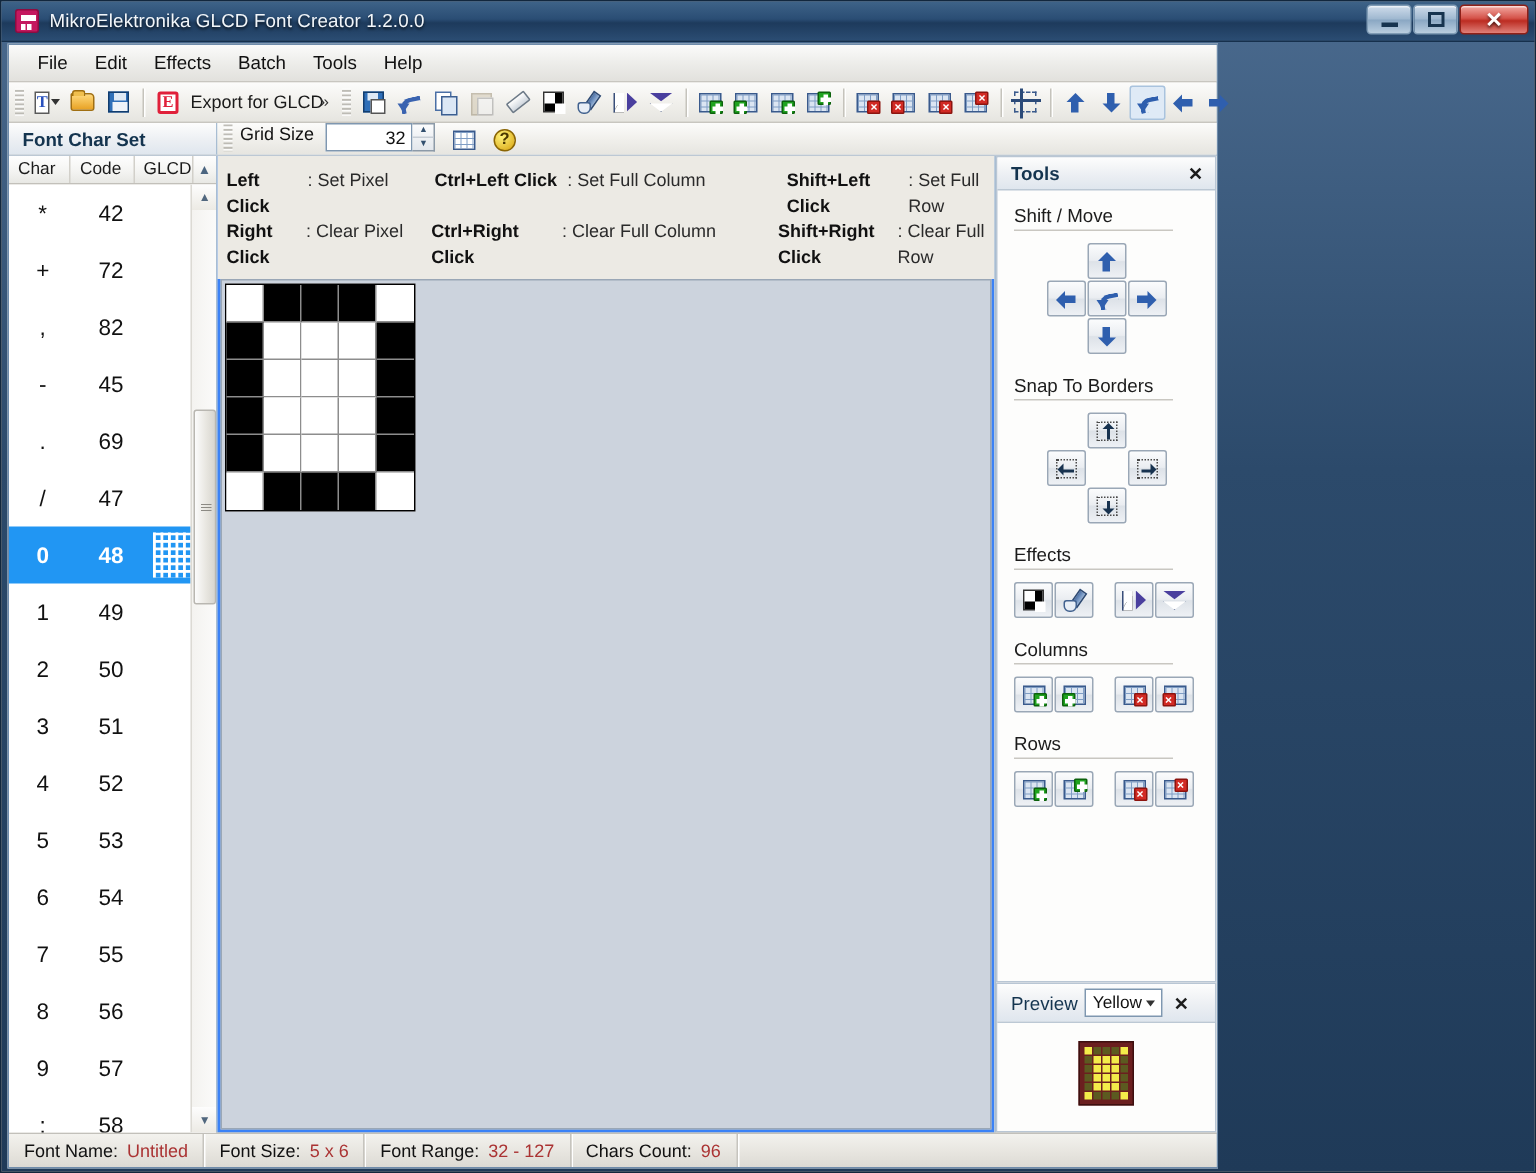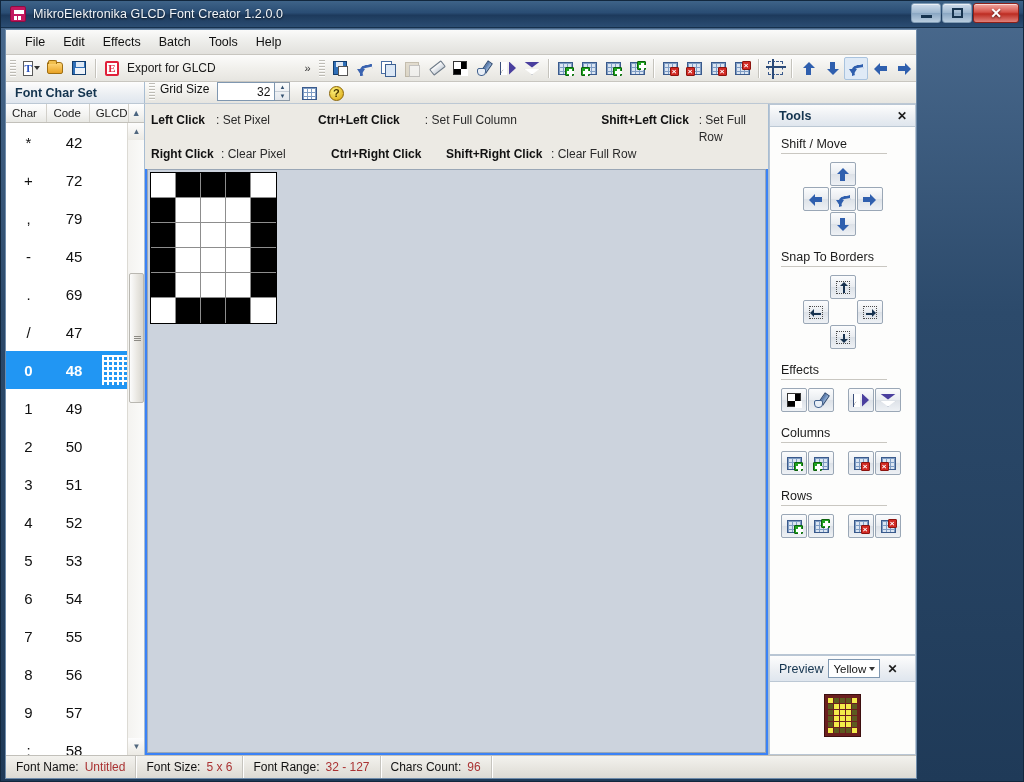--- a/index.html
+++ b/index.html
@@ -54,21 +54,21 @@
     background:linear-gradient(180deg,#f2a9a2 0%,#d5534a 45%,#bc2c22 55%,#e08079 100%);
     border-color:#8e2018;
   }
   .wb-min{ width:11px;height:3px;background:#17344f;margin-top:7px; }
   .wb-max{ width:11px;height:10px;border:2px solid #17344f; }
   .wb-close{ color:#fff; font-size:14px; font-weight:bold; line-height:1;
     text-shadow:0 1px 2px rgba(0,0,0,.6); font-family:"Liberation Sans",sans-serif;}
 
   
   #client{
-    position:absolute; left:4px; top:28px; width:912px; height:750px;
+    position:absolute; left:4px; top:28px; width:807px; height:750px;
     background:#f0efea;
     border:1px solid #6f8cab;
     display:flex; flex-direction:column;
   }
   
   #menubar{
     height:25px; flex:none;
     background:linear-gradient(180deg,#fbfbfa 0%, #ededea 50%, #e2e1dd 100%);
     border-bottom:1px solid #c8c6c0;
     display:flex; align-items:center; padding-left:10px;
@@ -586,21 +586,21 @@
                 <div class="c-code">42</div>
                 <div class="c-glcd"></div>
               </div>
               <div class="clrow">
                 <div class="c-char">+</div>
                 <div class="c-code">72</div>
                 <div class="c-glcd"></div>
               </div>
               <div class="clrow">
                 <div class="c-char">,</div>
-                <div class="c-code">79</div>
+                <div class="c-code">82</div>
                 <div class="c-glcd"></div>
               </div>
               <div class="clrow">
                 <div class="c-char">-</div>
                 <div class="c-code">45</div>
                 <div class="c-glcd"></div>
               </div>
               <div class="clrow">
                 <div class="c-char">.</div>
                 <div class="c-code">69</div>
@@ -685,20 +685,21 @@
             <span class="hv" style="width:110px">: Set Pixel</span>
             <span class="hk" style="width:115px">Ctrl+Left Click</span>
             <span class="hv" style="width:190px">: Set Full Column</span>
             <span class="hk" style="width:105px">Shift+Left Click</span>
             <span class="hv">: Set Full Row</span>
           </div>
           <div class="hintrow">
             <span class="hk" style="width:70px">Right Click</span>
             <span class="hv" style="width:110px">: Clear Pixel</span>
             <span class="hk" style="width:115px">Ctrl+Right Click</span>
+            <span class="hv" style="width:190px">: Clear Full Column</span>
             <span class="hk" style="width:105px">Shift+Right Click</span>
             <span class="hv">: Clear Full Row</span>
           </div>
         </div>
         <div id="canvaswrap">
           <div id="pixgrid" style="grid-template-columns: repeat(5, 25px); grid-template-rows: repeat(6, 25px);">
               <div class="off"></div>
               <div class="on"></div>
               <div class="on"></div>
               <div class="on"></div>

